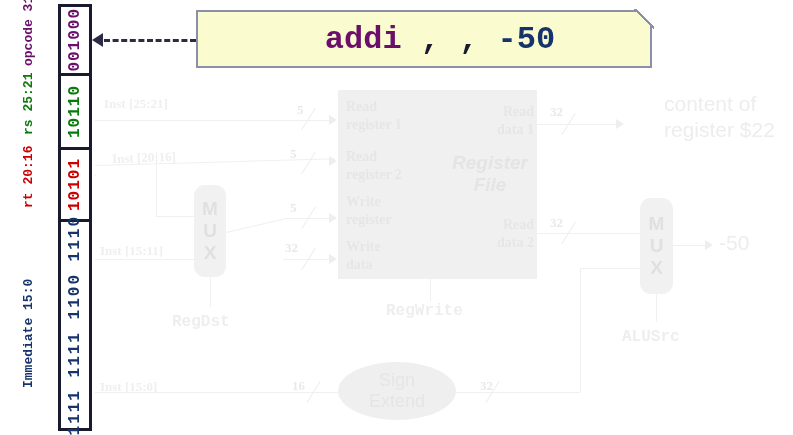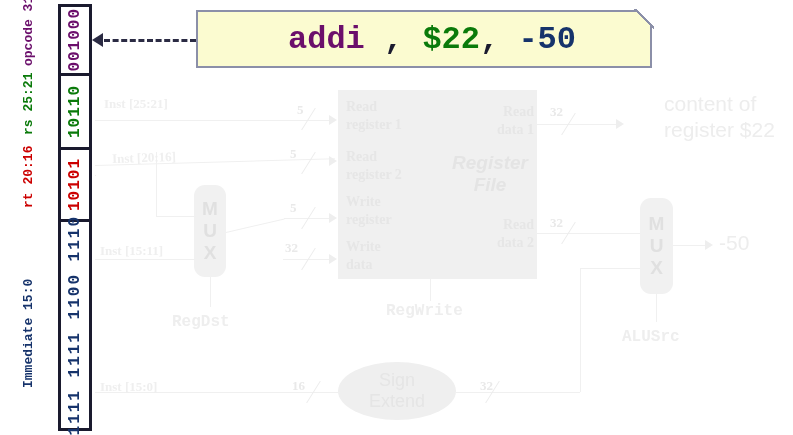--- a/index.html
+++ b/index.html
@@ -19,21 +19,21 @@
   .bitsep{position:absolute;left:0;width:100%;height:3px;background:#1a1a2e;}
 
   .fieldlabel{position:absolute;writing-mode:vertical-rl;transform:rotate(180deg);
               font-family:"Liberation Mono",monospace;font-weight:bold;
               font-size:13px;white-space:nowrap;line-height:1.15;
               text-align:center;}
 
   
   .note{position:absolute;background:#fbfbd0;border:2px solid #8b8fa8;
         box-sizing:border-box;}
-  .note-text{position:absolute;left:8px;top:0;width:100%;height:100%;
+  .note-text{position:absolute;left:16px;top:0;width:100%;height:100%;
              display:flex;align-items:center;justify-content:center;
              font-family:"Liberation Mono",monospace;font-size:32px;
              font-weight:bold;white-space:pre;letter-spacing:0px;}
 
   
   .wire{position:absolute;background:#f0f0f0;}
   .wire-h{height:1px;}
   .wire-v{width:1px;}
   .slash{position:absolute;width:1px;background:#ededed;
          transform-origin:center;}
@@ -214,21 +214,21 @@
     <span>Immediate</span>
     <span style="height:8px"></span>
     <span>15:0</span>
   </div>
 
   <div class="dashline" style="left:104px;top:39px;width:92px;"></div>
   <div class="dasharrow" style="left:92px;top:33px;"></div>
 
   <div class="note" style="left:196px;top:10px;width:456px;height:58px;
        clip-path:polygon(0 0, calc(100% - 17px) 0, 100% 17px, 100% 100%, 0 100%);">
-    <div class="note-text" id="note-text"><span style="color: rgb(107, 15, 107);">addi </span><span style="color: rgb(26, 26, 46);">, </span><span style="color: rgb(10, 122, 10);">$22</span><span style="color: rgb(26, 26, 46);">, </span><span style="color: rgb(22, 51, 107);">-50</span></div>
+    <div class="note-text" id="note-text"><span style="color: rgb(107, 15, 107);">addi </span><span style="color: rgb(26, 26, 46);">, </span><span style="color: rgb(26, 26, 46);">, </span><span style="color: rgb(22, 51, 107);">-50</span></div>
   </div>
   <div style="position:absolute;left:635px;top:10px;width:17px;height:17px;
               background:#ffffff;clip-path:polygon(0 0,100% 100%,100% 0);
               border-left:0;"></div>
   <div style="position:absolute;left:634px;top:9px;width:20px;height:20px;
               background:linear-gradient(45deg,transparent 48%,#8b8fa8 48%,#8b8fa8 57%,transparent 57%);"></div>
 
 </div>
 
 </body></html>

